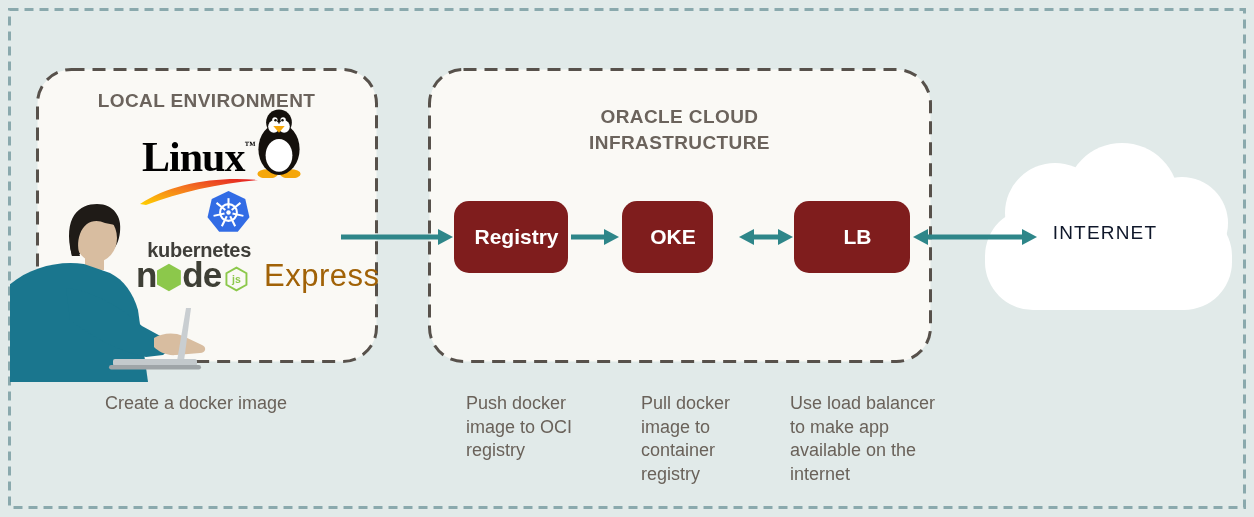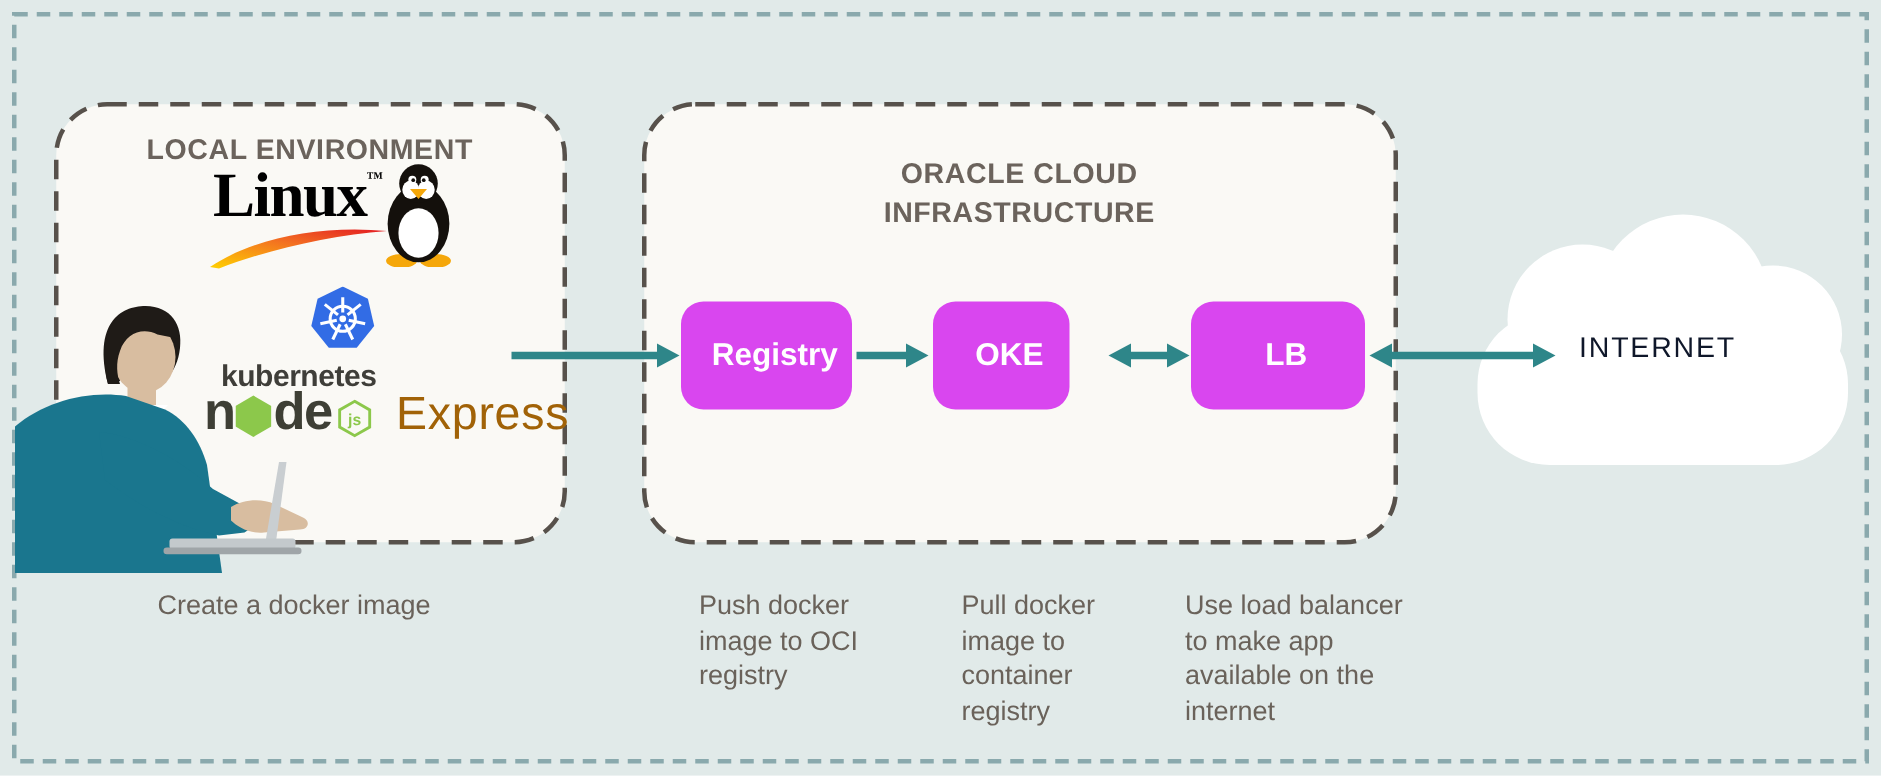--- a/index.html
+++ b/index.html
@@ -14,21 +14,21 @@
 
   .box-title {
     position:absolute; text-align:center; color:#6b635c;
     font-size:19px; font-weight:bold; letter-spacing:.4px; line-height:26px;
   }
   .local-title { left:36px; top:88px; width:341px; }
   .oci-title  { left:428px; top:86px; width:503px; }
   .oci-title span { display:block; max-width:220px; margin:18px auto; }
 
   .node-box {
-    position:absolute; top:201px; height:72px; background:#d946ef;
+    position:absolute; top:201px; height:72px; background:#7f1d1d;
     border-radius:15px; color:#fff; font-weight:bold; font-size:21px;
     display:flex; align-items:center; justify-content:center; z-index:3;padding-left:11px;
   }
   .nb-registry { left:454px; width:114px; }
   .nb-oke      { left:622px; width:91px; }
   .nb-lb       { left:794px; width:116px; }
 
   .caption {
     position:absolute; color:#6a625a; font-size:18px; line-height:23.5px; z-index:3;
   }
@@ -36,21 +36,21 @@
   .cap-2 { left:466px; top:392px; width:120px; }
   .cap-3 { left:641px; top:392px; width:108px; }
   .cap-4 { left:790px; top:392px; width:162px; }
 
   .internet-label {
     position:absolute; left:1030px; top:222px; width:150px; text-align:center;
     color:#0f172a; font-size:19px; letter-spacing:1.2px; z-index:3;
   }
 
   
-  .linux-logo { position:absolute; left:142px; top:106px; display:flex; align-items:flex-start; z-index:3; }
+  .linux-logo { position:absolute; left:142px; top:106px; display:flex; align-items:flex-end; z-index:3; }
   .linux-text-wrap { position:relative; padding-top:4px; }
   .linux-word {
     font-family:"Liberation Serif", serif; font-weight:bold; font-size:42px;
     line-height:1; color:#000; letter-spacing:-1px;
   }
   .linux-tm { font-size:11px; vertical-align:22px; letter-spacing:0; }
   .linux-swoosh { position:absolute; left:-2px; top:44px; }
   .tux { margin-left:-4px; margin-top:2px; }
 
   .k8s-logo { position:absolute; left:131px; top:191px; width:120px; text-align:right; z-index:3; }

